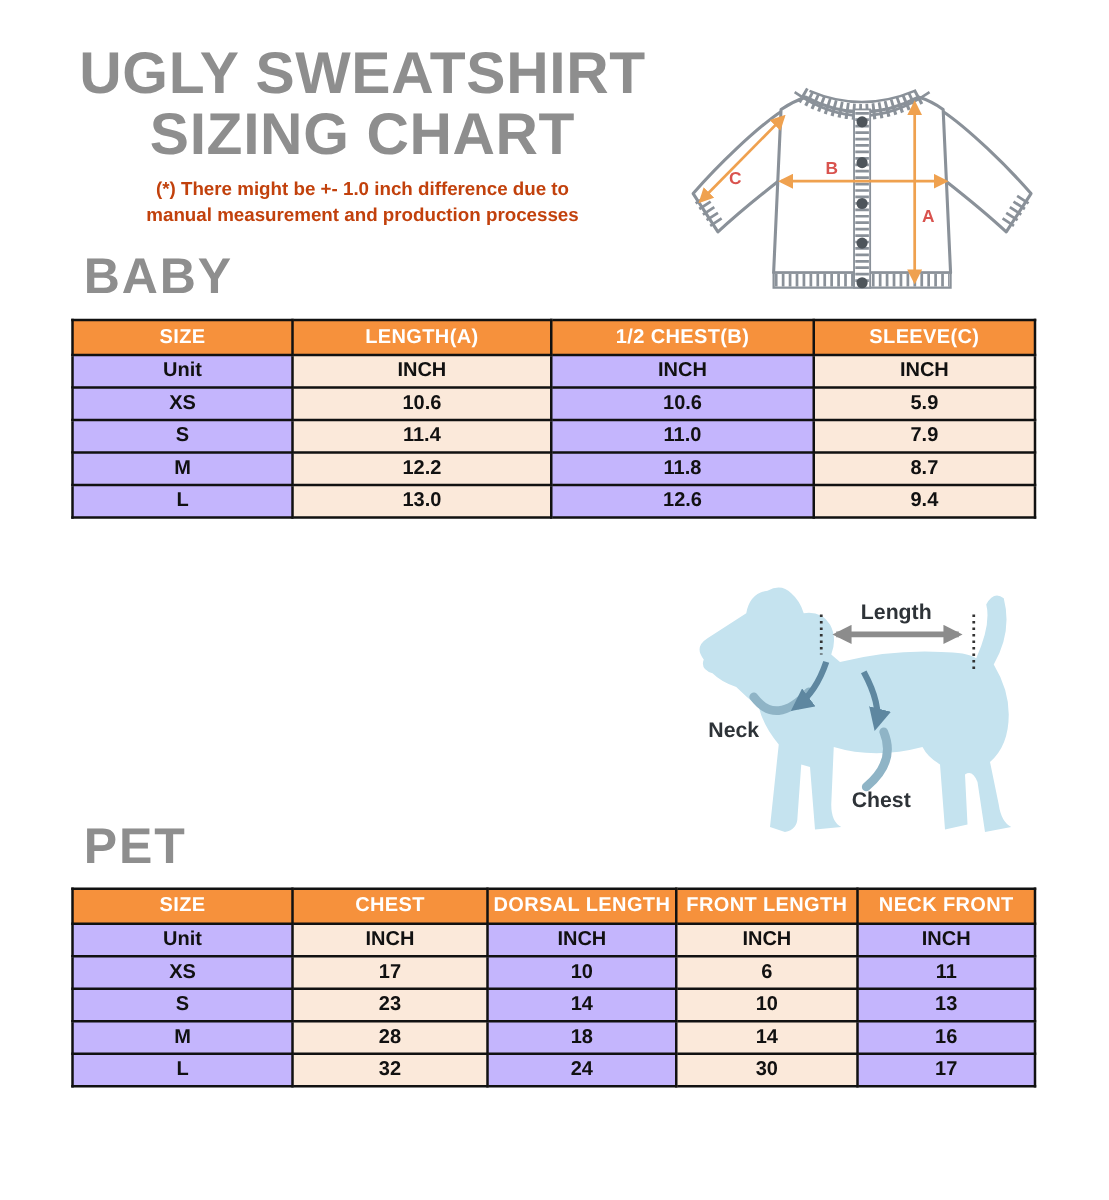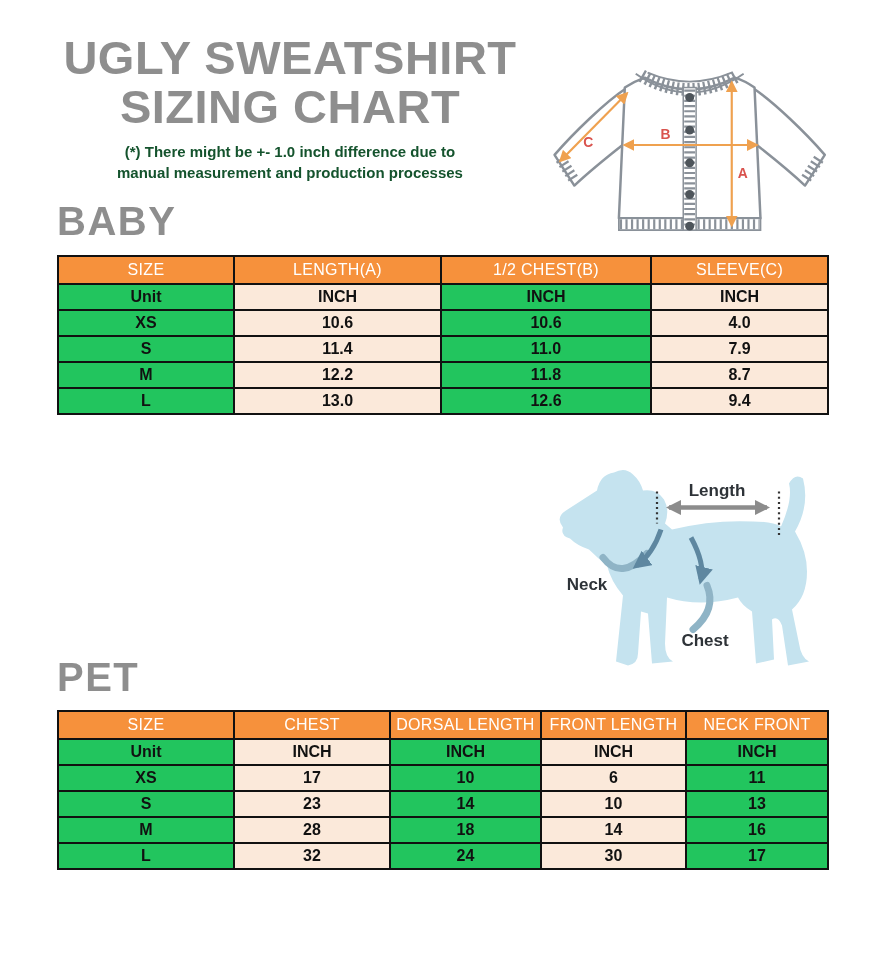--- a/index.html
+++ b/index.html
@@ -26,27 +26,27 @@
     line-height: 1.04;
     letter-spacing: 0.5px;
     color: #8E8E8E;
     white-space: nowrap;
   }
   .disclaimer {
     margin-top: 9px;
     font-size: 15px;
     font-weight: 700;
     line-height: 1.4;
-    color: #14532d;
+    color: #c2410c;
   }
 
   
   .section-heading {
     position: absolute;
-    left: 57px;
+    left: 67px;
     margin: 0;
     font-size: 40px;
     font-weight: 900;
     letter-spacing: 1.5px;
     color: #8E8E8E;
     line-height: 1;
   }
   .baby-heading { top: 201px; }
   .pet-heading  { top: 657px; text-align: center; }
 
@@ -58,30 +58,30 @@
     border-collapse: collapse;
     table-layout: fixed;
   }
   .baby-table { top: 255px; }
   .pet-table  { top: 710px; }
 
   .size-table th {
     background: #F6913C;
     color: #ffffff;
     font-size: 16px;
-    font-weight: normal;
+    font-weight: bold;
     letter-spacing: 0.3px;
     height: 28px;
     border: 2px solid #111111;
     text-align: center;
     padding: 1px 2px;
     margin-top: 24px;
   }
   .size-table td {
-    background: #22c55e;
+    background: #c4b5fd;
     color: #111111;
     font-size: 16px;
     font-weight: bold;
     height: 26px;
     border: 2px solid #111111;
     text-align: center;
     padding: 1px 2px;
   }
   .size-table td.peach { background: #FBE9DA; }
 
@@ -173,21 +173,21 @@
       <tr>
         <td>Unit</td>
         <td class="peach">INCH</td>
         <td>INCH</td>
         <td class="peach">INCH</td>
       </tr>
       <tr>
         <td>XS</td>
         <td class="peach">10.6</td>
         <td>10.6</td>
-        <td class="peach">4.0</td>
+        <td class="peach">5.9</td>
       </tr>
       <tr>
         <td>S</td>
         <td class="peach">11.4</td>
         <td>11.0</td>
         <td class="peach">7.9</td>
       </tr>
       <tr>
         <td>M</td>
         <td class="peach">12.2</td>

